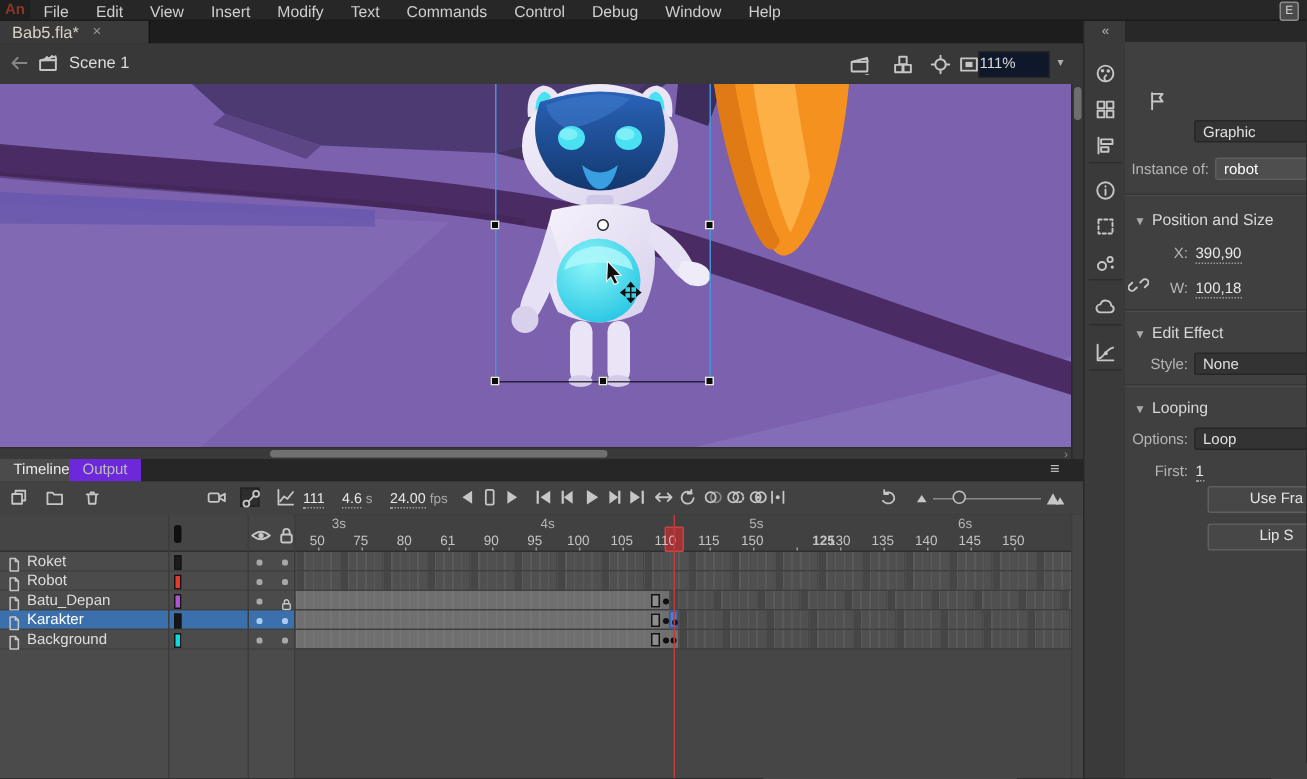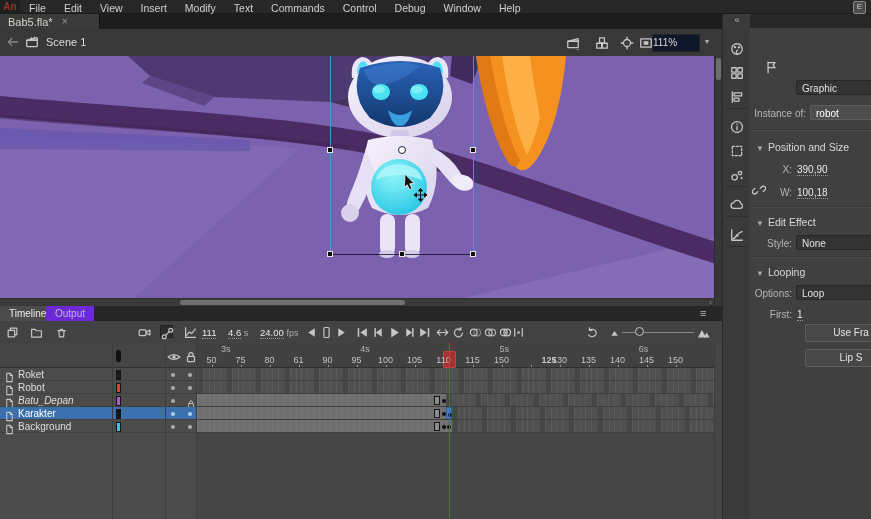--- a/index.html
+++ b/index.html
@@ -365,21 +365,21 @@
           <div class="layer-row" style="top: 38px;">
             <span class="lyr-icon" style="display: inline-block; width: 11px; height: 11px;"><svg width="11" height="11" viewBox="0 0 12 12">
                 <path class="st" d="M3,1.5 h3.8 l2.2,2.2 V10.5 h-6 Z"></path>
                 <path class="st" d="M6.8,1.5 v2.2 h2.2"></path>
               </svg></span>
             <span class="layer-name" style="margin-left: 18px;">Robot</span>
             <span class="swatch" style="background: rgb(227, 59, 48);"></span>
             <span class="dot" style="left: 171px;"></span>
             <span class="dot" style="left: 188px;"></span>
           </div>
-          <div class="layer-row" style="top: 51px; font-style: italic;">
+          <div class="layer-row" style="top: 51px;">
             <span class="lyr-icon" style="display: inline-block; width: 11px; height: 11px;"><svg width="11" height="11" viewBox="0 0 12 12">
                 <path class="st" d="M3,1.5 h3.8 l2.2,2.2 V10.5 h-6 Z"></path>
                 <path class="st" d="M6.8,1.5 v2.2 h2.2"></path>
               </svg></span>
             <span class="layer-name" style="margin-left: 18px;">Batu_Depan</span>
             <span class="swatch" style="background: rgb(176, 84, 214);"></span>
             <span class="dot" style="left: 171px;"></span>
             <span style="display: inline-block; width: 10px; height: 10px; position: absolute; left: 186px; top: 1px;"><svg width="10" height="10" viewBox="0 0 12 12">
                 <rect class="st" x="3" y="5.4" width="6" height="4.6" rx=".8"></rect>
                 <path class="st" d="M4.2,5.4 V4 a1.8,1.8 0 0 1 3.6,0 V5.4"></path>

